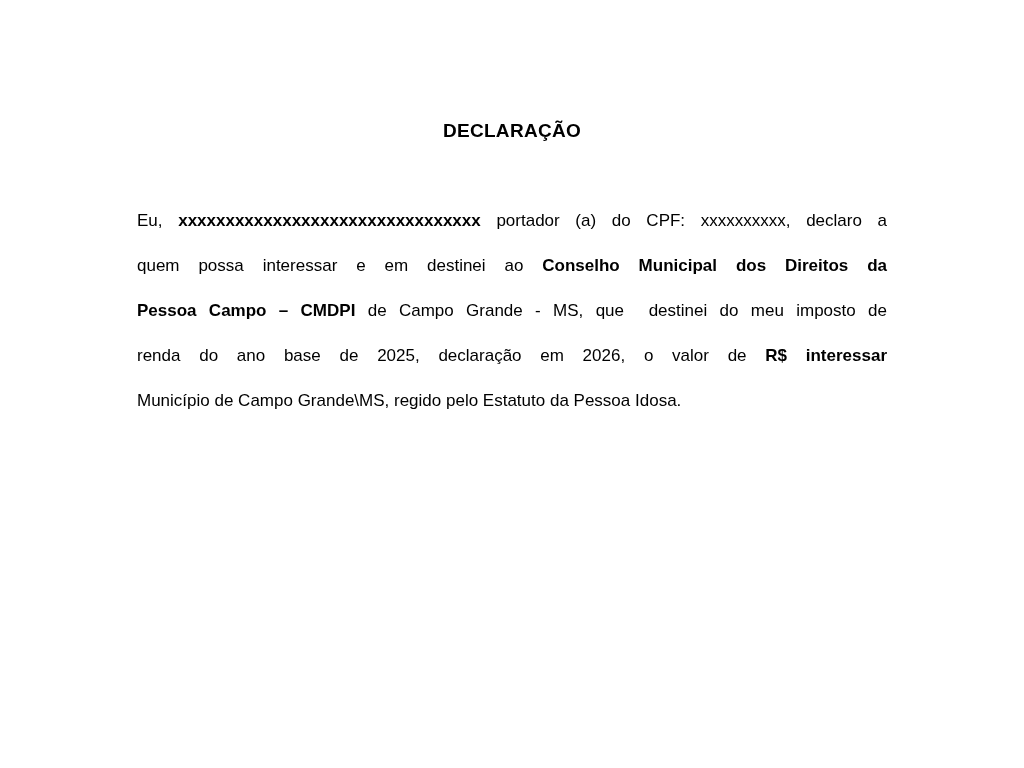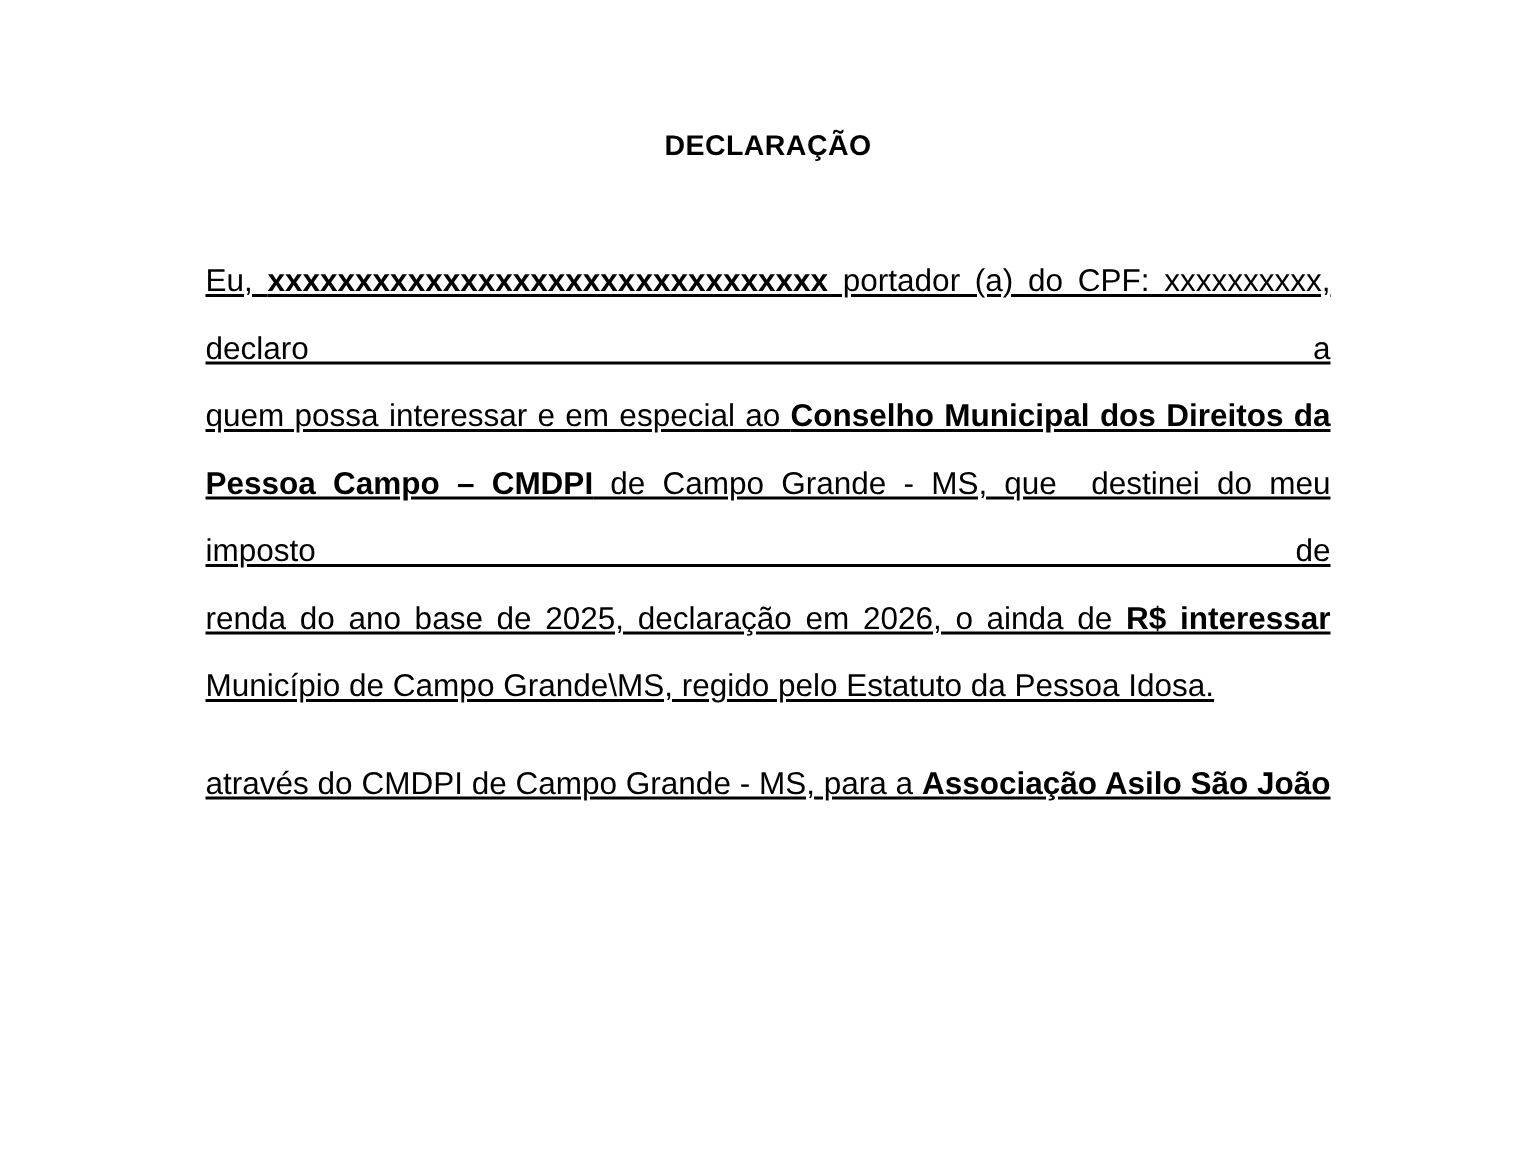--- a/index.html
+++ b/index.html
@@ -10,34 +10,33 @@
   .page {
     position: relative;
     width: 1024px;
     height: 768px;
     background: #ffffff;
     color: #000000;
     font-family: "Liberation Sans", "DejaVu Sans", sans-serif;
     overflow: hidden;
   }
   .title {
-    padding-top: 86px;
+    padding-top: 119px;
     text-align: center;
     font-size: 19px;
     font-weight: bold;
     letter-spacing: 0.3px;
     line-height: 23px;
   }
   .doc {
     padding: 0 137px;
   }
   .para {
-    font-size: 21px;
+    font-size: 17px;
     line-height: 45px;
-    text-decoration: underline;
   }
   .para-1 { margin-top: 56px; }
   .para-2 { margin-top: 20px; }
   .line {
     text-align: justify;
     text-align-last: justify;
     white-space: normal;
   }
   .line.last {
     text-align: right;
@@ -48,24 +47,23 @@
 </head>
 <body>
 
 <div class="page">
   <div class="title">DECLARAÇÃO</div>
 
   <div class="doc">
 
     <div class="para para-1">
       <div class="line"><span>Eu, </span><span class="b">xxxxxxxxxxxxxxxxxxxxxxxxxxxxxxxx</span><span> portador (a) do CPF: xxxxxxxxxx, declaro a</span></div>
-      <div class="line"><span>quem possa interessar e em especial ao </span><span class="b">Conselho Municipal dos Direitos da</span></div>
+      <div class="line"><span>quem possa interessar e em destinei ao </span><span class="b">Conselho Municipal dos Direitos da</span></div>
       <div class="line"><span class="b">Pessoa Campo – CMDPI</span><span> de Campo Grande - MS, que &nbsp;destinei do meu imposto de</span></div>
-      <div class="line"><span>renda do ano base de 2025, declaração em 2026, o ainda de </span><span class="b">R$ interessar</span></div>
+      <div class="line"><span>renda do ano base de 2025, declaração em 2026, o valor de </span><span class="b">R$ interessar</span></div>
       <div class="line last"><span>Município de Campo Grande\MS, regido pelo Estatuto da Pessoa Idosa.</span></div>
     </div>
 
     <div class="para para-2">
-      <div class="line"><span>através do CMDPI de Campo Grande - MS, para a </span><span class="b">Associação Asilo São João</span></div>
     </div>
 
   </div>
 </div>
 
 </body></html>

